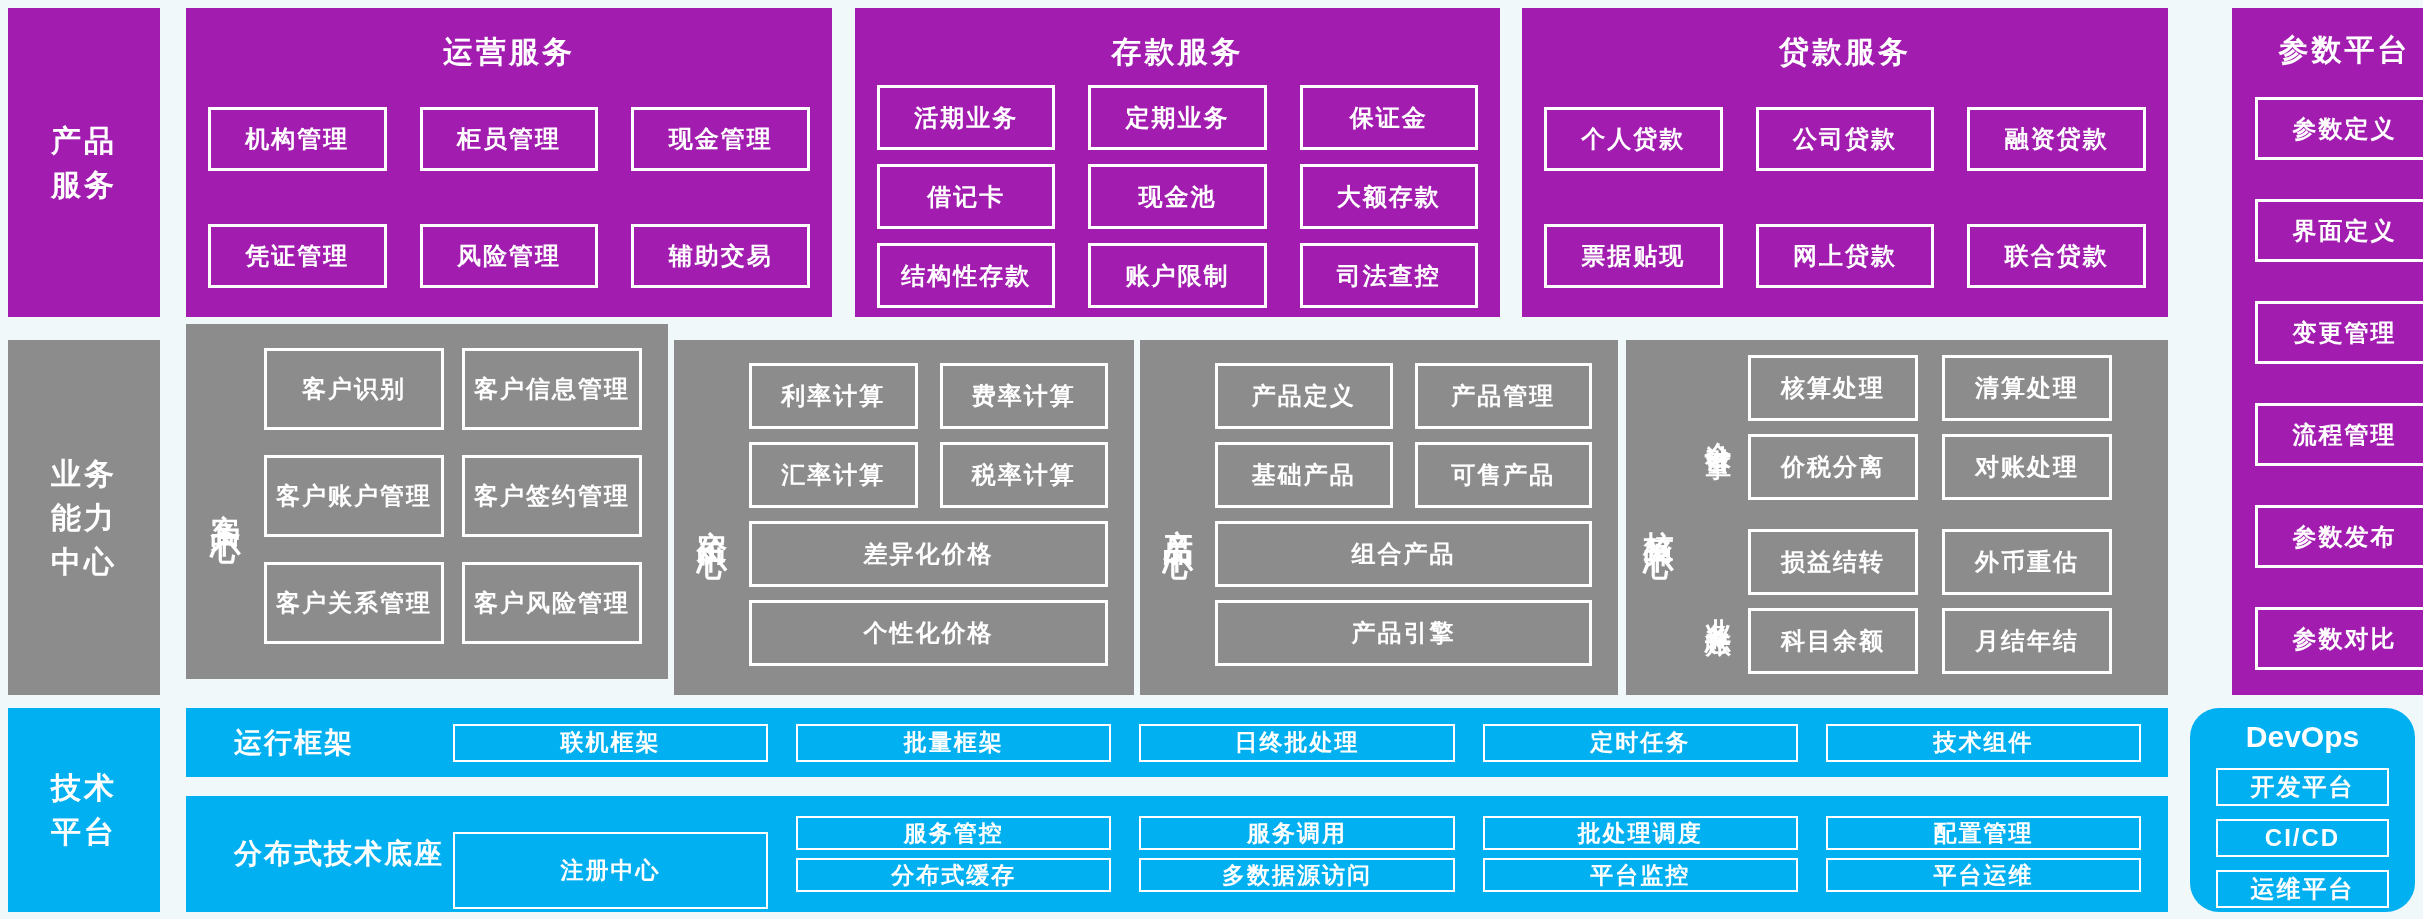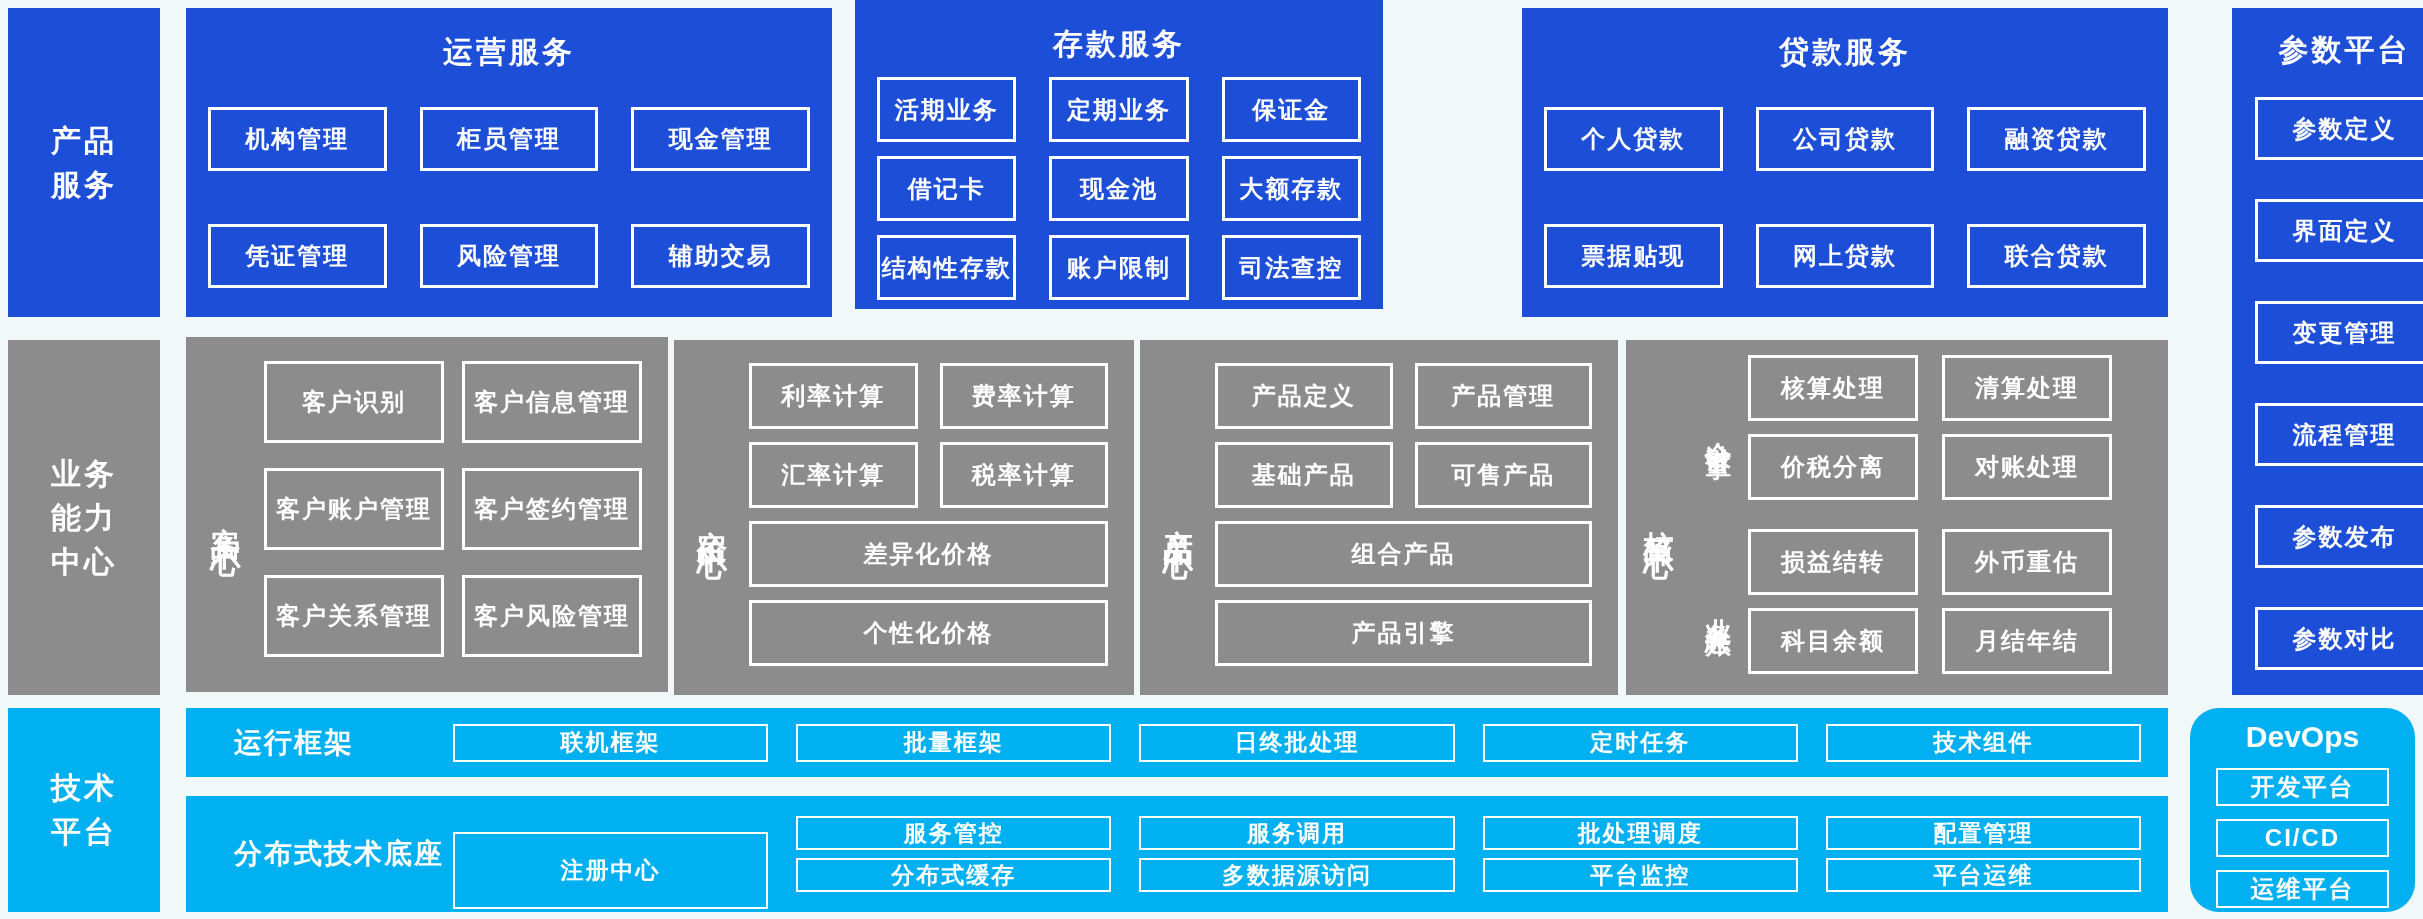--- a/index.html
+++ b/index.html
@@ -3,21 +3,21 @@
 <meta charset="utf-8">
 <style>
   html,body{margin:0;padding:0;}
   body{background:#f0f8fa;}
   .canvas{
     position:relative;width:2423px;height:919px;background:#f0f8fa;
     font-family:"Liberation Sans",sans-serif;font-weight:bold;color:#fff;
     overflow:hidden;
   }
   .blk{position:absolute;box-sizing:border-box;}
-  .teal{background:#1d4ed8;}
+  .teal{background:#a21caf;}
   .blue{background:#00b0f0;}
   .gray{background:#8c8c8c;}
 
   .tile{
     box-sizing:border-box;border:3px solid #fff;
     display:flex;align-items:center;justify-content:center;
     font-size:24px;letter-spacing:2px;text-align:center;
   }
   .tile-sm{border-width:2px;font-size:23px;}
 
@@ -86,21 +86,21 @@
     <div class="grid-3">
       <div class="tile">机构管理</div>
       <div class="tile">柜员管理</div>
       <div class="tile">现金管理</div>
       <div class="tile">凭证管理</div>
       <div class="tile">风险管理</div>
       <div class="tile">辅助交易</div>
     </div>
   </div>
 
-  <div class="blk teal" style="left:855px;top:0;width:528px;height:309px;">
+  <div class="blk teal" style="left:855px;top:8px;width:645px;height:309px;">
     <div class="svc-title">存款服务</div>
     <div class="grid-3 tight">
       <div class="tile">活期业务</div>
       <div class="tile">定期业务</div>
       <div class="tile">保证金</div>
       <div class="tile">借记卡</div>
       <div class="tile">现金池</div>
       <div class="tile">大额存款</div>
       <div class="tile">结构性存款</div>
       <div class="tile">账户限制</div>
@@ -131,21 +131,21 @@
       <div class="tile">参数对比</div>
     </div>
   </div>
 
   <div class="blk gray side" style="left:8px;top:340px;width:152px;height:355px;">
     <div>业务</div>
     <div>能力</div>
     <div>中心</div>
   </div>
 
-  <div class="blk gray center-blk" style="left:186px;top:337px;width:482px;height:355px;">
+  <div class="blk gray center-blk" style="left:186px;top:324px;width:482px;height:355px;">
     <div class="v-label main">客户中心</div>
     <div class="cust-grid">
       <div class="tile">客户识别</div>
       <div class="tile">客户信息管理</div>
       <div class="tile">客户账户管理</div>
       <div class="tile">客户签约管理</div>
       <div class="tile">客户关系管理</div>
       <div class="tile">客户风险管理</div>
     </div>
   </div>

